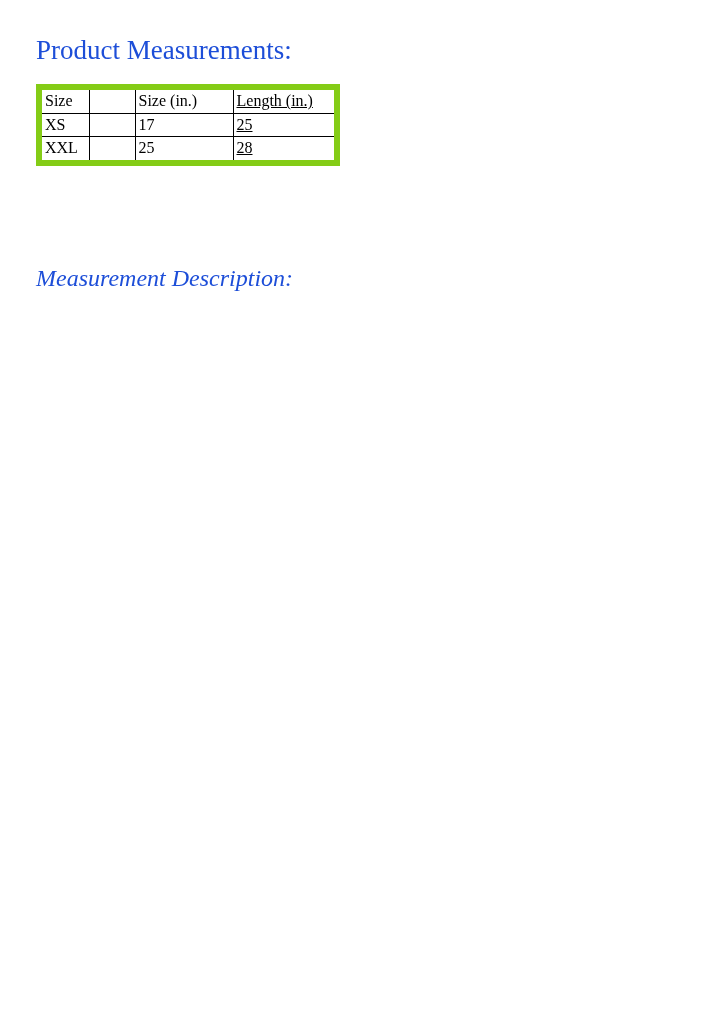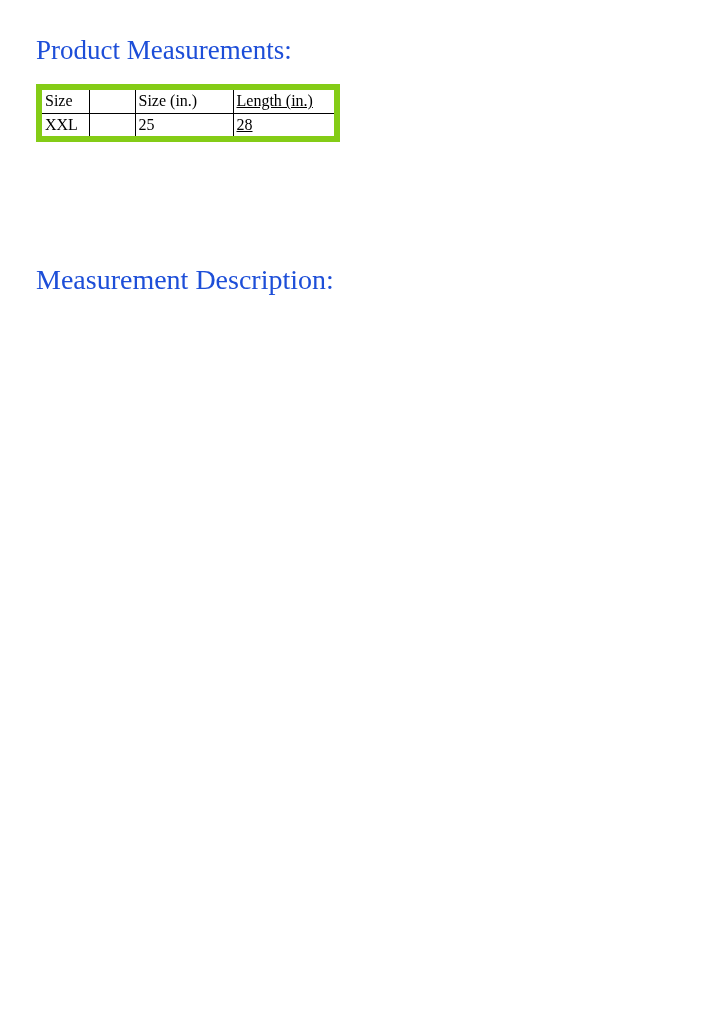--- a/index.html
+++ b/index.html
@@ -32,21 +32,22 @@
     white-space: nowrap;
     color: #1d4ed8;
   }
   #title-measurements {
     left: 36px;
     top: 36px;
   }
   #title-description {
     left: 36px;
     top: 265px;
-    font-size: 28px;
+    font-size: 24px;
+    font-style: italic;
   }
   .measure-table {
     position: absolute;
     left: 36px;
     top: 74px;
     border-collapse: collapse;
     border: 6px solid #84cc16;
     font-family: "Liberation Serif", "DejaVu Serif", serif;
     font-size: 16px;
     line-height: 1.1;
@@ -79,20 +80,26 @@
     <thead>
       <tr>
         <th class="col-size">Size</th>
         <th class="col-blank"></th>
         <th class="col-width">Size (in.)</th>
         <th class="col-length">Length (in.)</th>
       </tr>
     </thead>
     <tbody>
       <tr>
+        <td class="col-size">XS</td>
+        <td class="col-blank"></td>
+        <td class="col-width">17</td>
+        <td class="col-length">25</td>
+      </tr>
+      <tr>
         <td class="col-size">XXL</td>
         <td class="col-blank"></td>
         <td class="col-width">25</td>
         <td class="col-length">28</td>
       </tr>
     </tbody>
   </table>
 
   <div class="heading" id="title-description">Measurement Description:</div>
 

